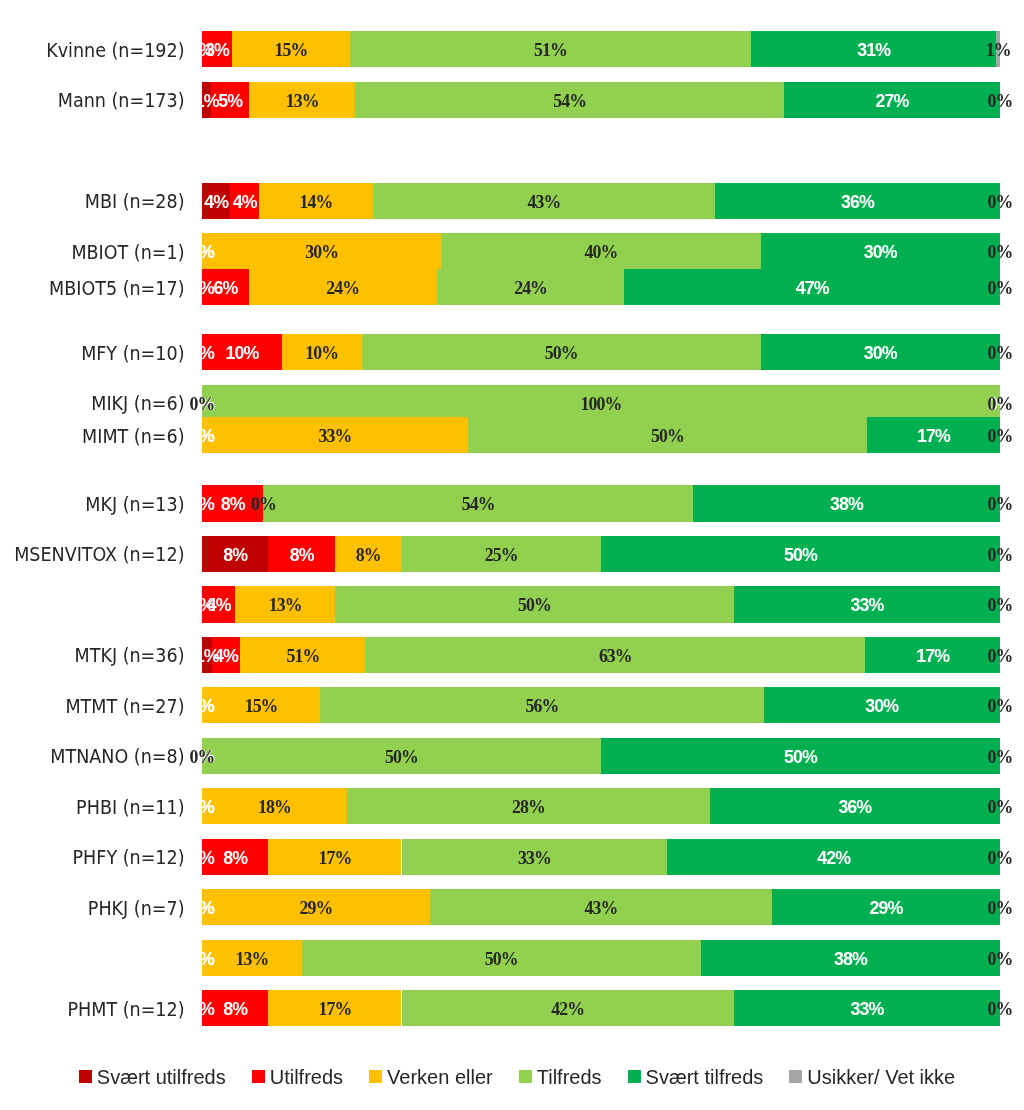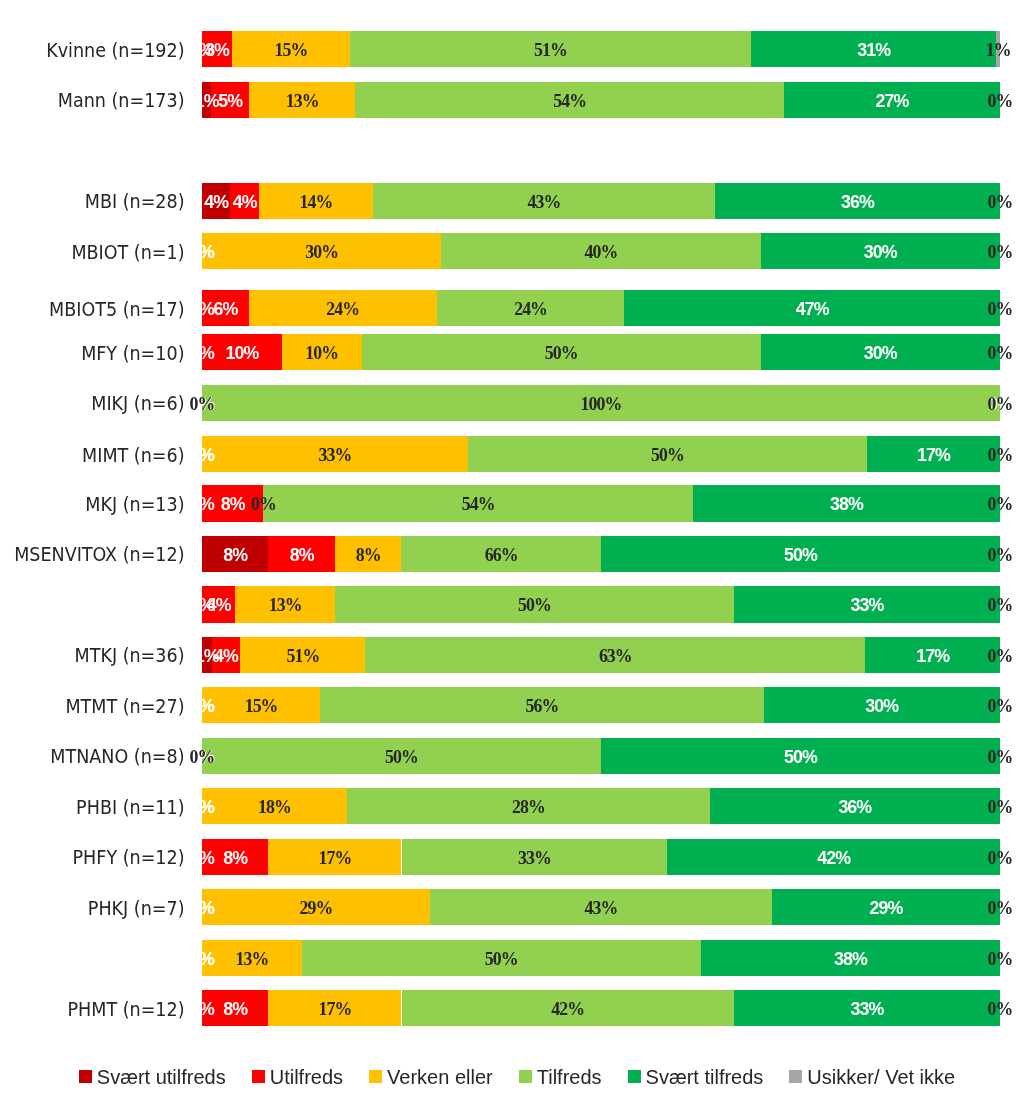--- a/index.html
+++ b/index.html
@@ -82,21 +82,21 @@
     <div class="seg" style="left:239.40px;width:319.20px;background:#92D050"></div>
     <div class="seg" style="left:558.60px;width:239.40px;background:#00B050"></div>
     <div class="lab lw" style="left:0.00px">0%</div>
     <div class="lab lw" style="left:0.00px">0%</div>
     <div class="lab ld" style="left:119.70px">30%</div>
     <div class="lab ld" style="left:399.00px">40%</div>
     <div class="lab lw" style="left:678.30px">30%</div>
     <div class="lab ld" style="left:798.00px">0%</div>
   </div>
 </div>
-<div class="row" style="top:290px">
+<div class="row" style="top:269px">
   <div class="cat">MBIOT5 (n=17)</div>
   <div class="bar">
     <div class="seg" style="left:0.00px;width:46.92px;background:#FF0000"></div>
     <div class="seg" style="left:46.92px;width:187.77px;background:#FFC000"></div>
     <div class="seg" style="left:234.69px;width:187.77px;background:#92D050"></div>
     <div class="seg" style="left:422.46px;width:375.54px;background:#00B050"></div>
     <div class="lab lw" style="left:0.00px">0%</div>
     <div class="lab lw" style="left:23.46px">6%</div>
     <div class="lab ld" style="left:140.81px">24%</div>
     <div class="lab ld" style="left:328.58px">24%</div>
@@ -124,21 +124,21 @@
   <div class="bar">
     <div class="seg" style="left:0.00px;width:798.00px;background:#92D050"></div>
     <div class="lab lw" style="left:0.00px">0%</div>
     <div class="lab lw" style="left:0.00px">0%</div>
     <div class="lab ld" style="left:0.00px">0%</div>
     <div class="lab ld" style="left:399.00px">100%</div>
     <div class="lab lw" style="left:798.00px">0%</div>
     <div class="lab ld" style="left:798.00px">0%</div>
   </div>
 </div>
-<div class="row" style="top:436px">
+<div class="row" style="top:417px">
   <div class="cat">MIMT (n=6)</div>
   <div class="bar">
     <div class="seg" style="left:0.00px;width:265.97px;background:#FFC000"></div>
     <div class="seg" style="left:265.97px;width:399.00px;background:#92D050"></div>
     <div class="seg" style="left:664.97px;width:133.03px;background:#00B050"></div>
     <div class="lab lw" style="left:0.00px">0%</div>
     <div class="lab lw" style="left:0.00px">0%</div>
     <div class="lab ld" style="left:132.99px">33%</div>
     <div class="lab ld" style="left:465.47px">50%</div>
     <div class="lab lw" style="left:731.49px">17%</div>
@@ -163,21 +163,21 @@
   <div class="cat">MSENVITOX (n=12)</div>
   <div class="bar">
     <div class="seg" style="left:0.00px;width:66.47px;background:#C00000"></div>
     <div class="seg" style="left:66.47px;width:66.47px;background:#FF0000"></div>
     <div class="seg" style="left:132.95px;width:66.47px;background:#FFC000"></div>
     <div class="seg" style="left:199.42px;width:199.50px;background:#92D050"></div>
     <div class="seg" style="left:398.92px;width:399.00px;background:#00B050"></div>
     <div class="lab lw" style="left:33.24px">8%</div>
     <div class="lab lw" style="left:99.71px">8%</div>
     <div class="lab ld" style="left:166.18px">8%</div>
-    <div class="lab ld" style="left:299.17px">66%</div>
+    <div class="lab ld" style="left:299.17px">25%</div>
     <div class="lab lw" style="left:598.42px">50%</div>
     <div class="lab ld" style="left:797.92px">0%</div>
   </div>
 </div>
 <div class="row" style="top:586.36px">
   <div class="bar">
     <div class="seg" style="left:0.00px;width:33.28px;background:#FF0000"></div>
     <div class="seg" style="left:33.28px;width:99.75px;background:#FFC000"></div>
     <div class="seg" style="left:133.03px;width:399.00px;background:#92D050"></div>
     <div class="seg" style="left:532.03px;width:265.97px;background:#00B050"></div>

